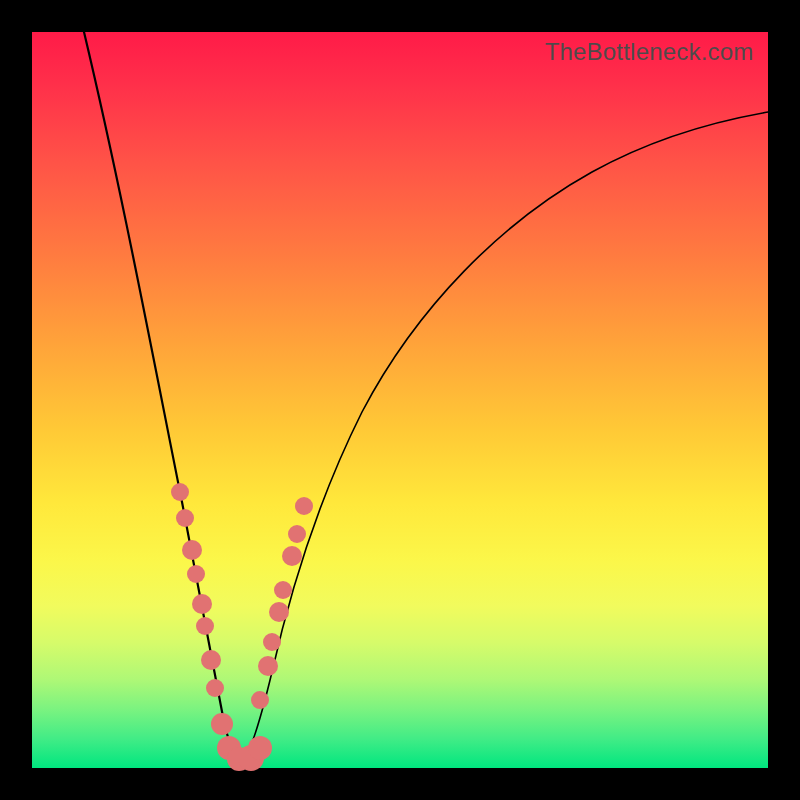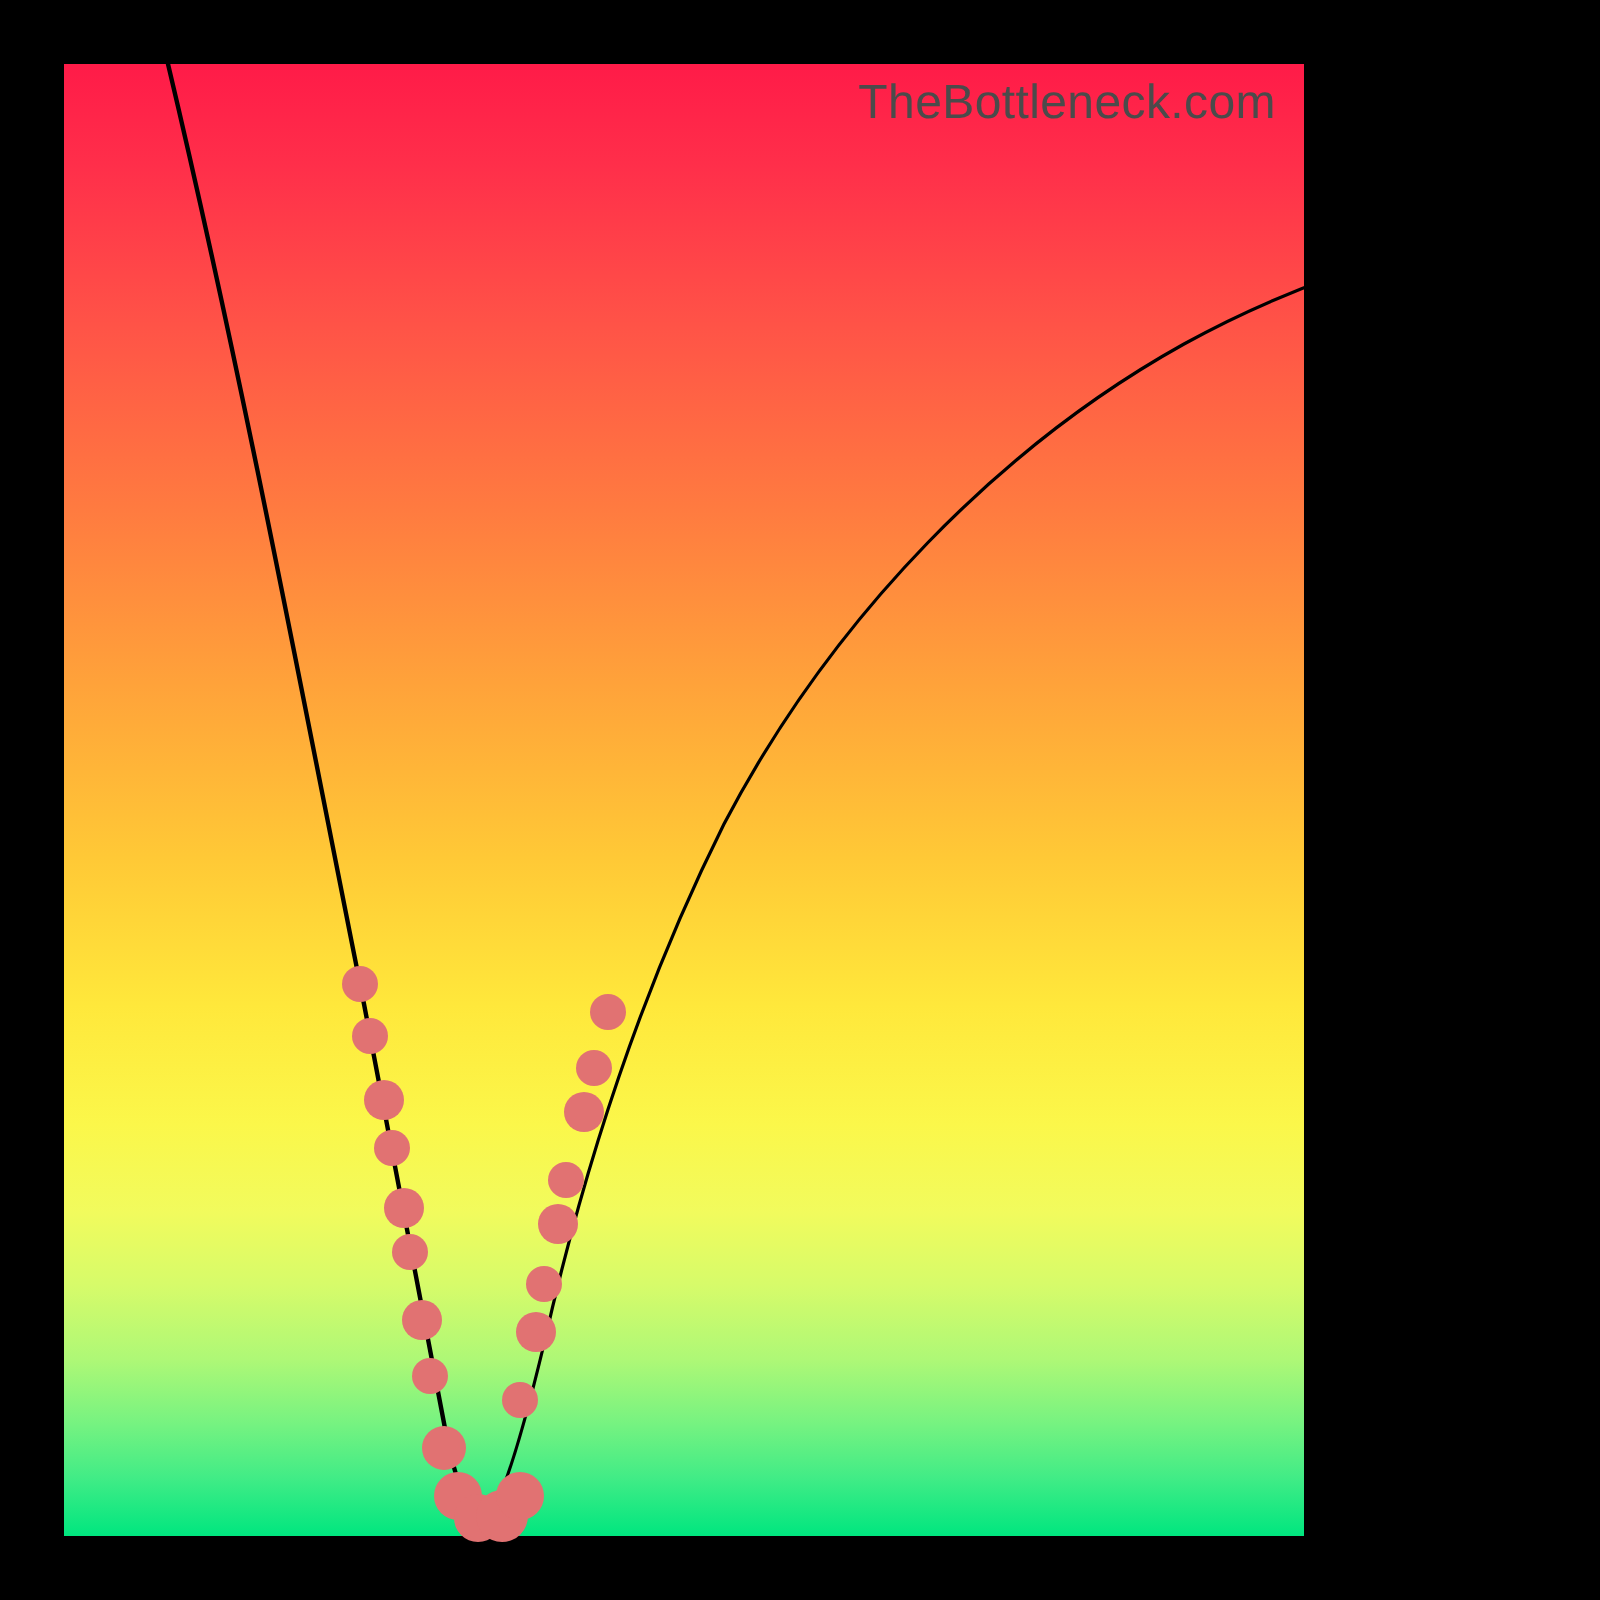--- a/index.html
+++ b/index.html
@@ -14,21 +14,21 @@
   .outer {
     width: 800px;
     height: 800px;
     background: #000;
     position: relative;
   }
   .plot {
     position: absolute;
     left: 32px;
     top: 32px;
-    width: 620px;
+    width: 736px;
     height: 736px;
     
     background: linear-gradient(to bottom,
       #ff1b48 0%,
       #ff2f4a 7%,
       #ff5447 18%,
       #ff7a40 30%,
       #ffa23a 42%,
       #ffc936 54%,
       #ffe83b 64%,

